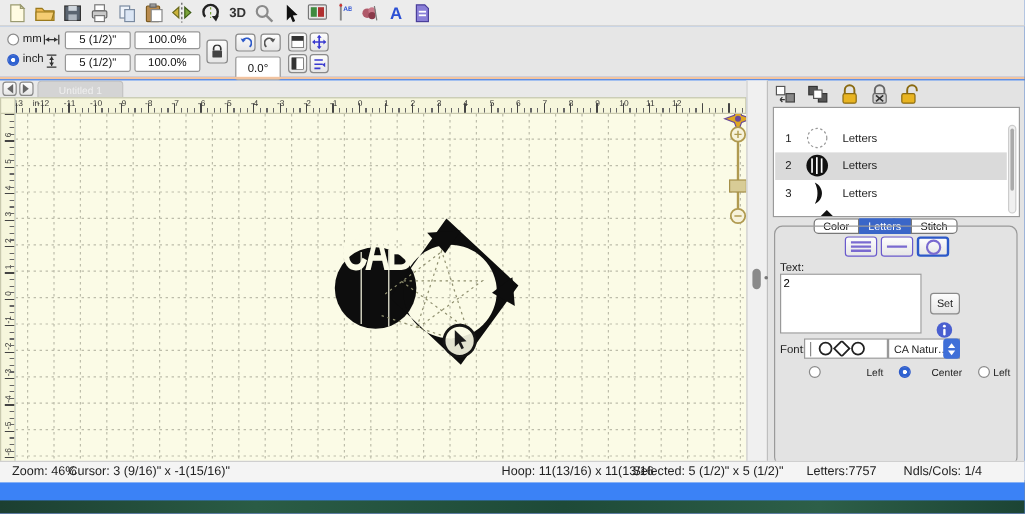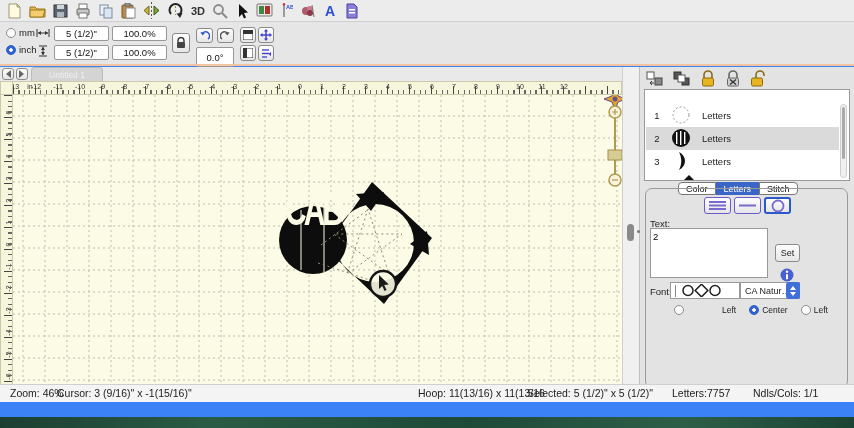--- a/index.html
+++ b/index.html
@@ -457,36 +457,36 @@
     <div class="abs" style="left:146px;top:215px;width:14px;height:17px;background:#3f6fd8;border-radius:3px;display:flex;flex-direction:column;align-items:center;justify-content:center;gap:2px;">
       <span style="width:0;height:0;border:3px solid transparent;border-bottom:4px solid #fff;"></span>
       <span style="width:0;height:0;border:3px solid transparent;border-top:4px solid #fff;"></span>
     </div>
 
     <div class="abs" style="left:34px;top:238px;display:flex;gap:13px;align-items:center;">
       <span style="display:flex;align-items:center;gap:3px;">
           <span class="radio"></span>
           <span class="lbl" style="font-size:8.5px;margin-left:35px;">Left</span>
         </span>
-      <span style="display:flex;align-items:center;gap:3px;">
+      <span style="display:flex;align-items:center;gap:17px;">
           <span class="radio sel"></span>
           <span class="lbl" style="font-size:8.5px;">Center</span>
         </span>
       <span style="display:flex;align-items:center;gap:3px;">
           <span class="radio"></span>
           <span class="lbl" style="font-size:8.5px;">Left</span>
         </span>
     </div>
 
   </div>
 
   <div class="abs" style="left:0;top:384px;width:854px;height:17px;background:#f4f4f4;border-top:1px solid #cfcfcf;">
     <span class="stxt" style="left:10px;">Zoom: 46%</span>
     <span class="stxt" style="left:57px;">Cursor: 3 (9/16)" x -1(15/16)"</span>
     <span class="stxt" style="left:418px;">Hoop: 11(13/16) x 11(13/16</span>
     <span class="stxt" style="left:527px;">Selected: 5 (1/2)" x 5 (1/2)"</span>
     <span class="stxt" style="left:672px;">Letters:7757</span>
-    <span class="stxt" style="left:753px;">Ndls/Cols: 1/1</span>
+    <span class="stxt" style="left:753px;">Ndls/Cols: 1/4</span>
   </div>
 
   <div class="abs" style="left:0;top:417px;width:854px;height:11px;background:linear-gradient(90deg,#1c3f31,#2a5c45 25%,#1e4a38 55%,#2d5f48 80%,#1c4434);"></div>
 
 </div>
 
 </body></html>

